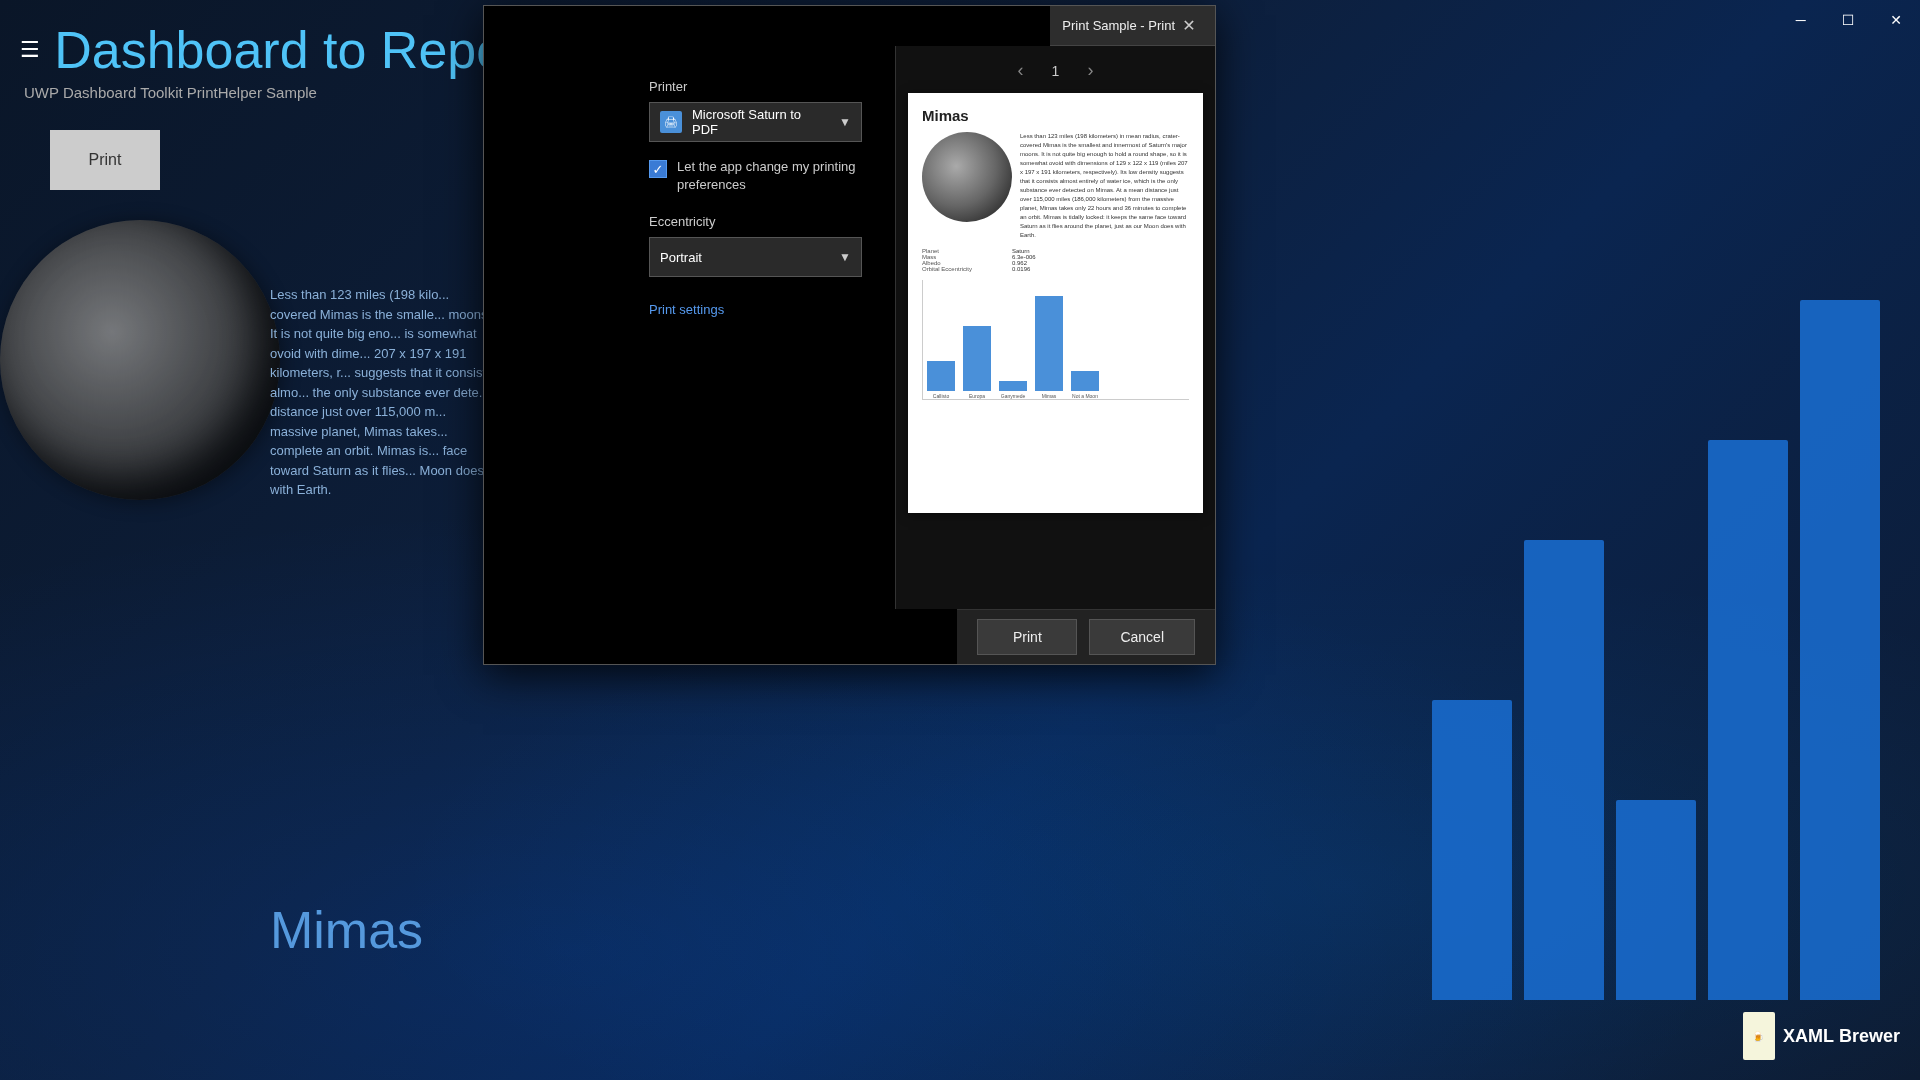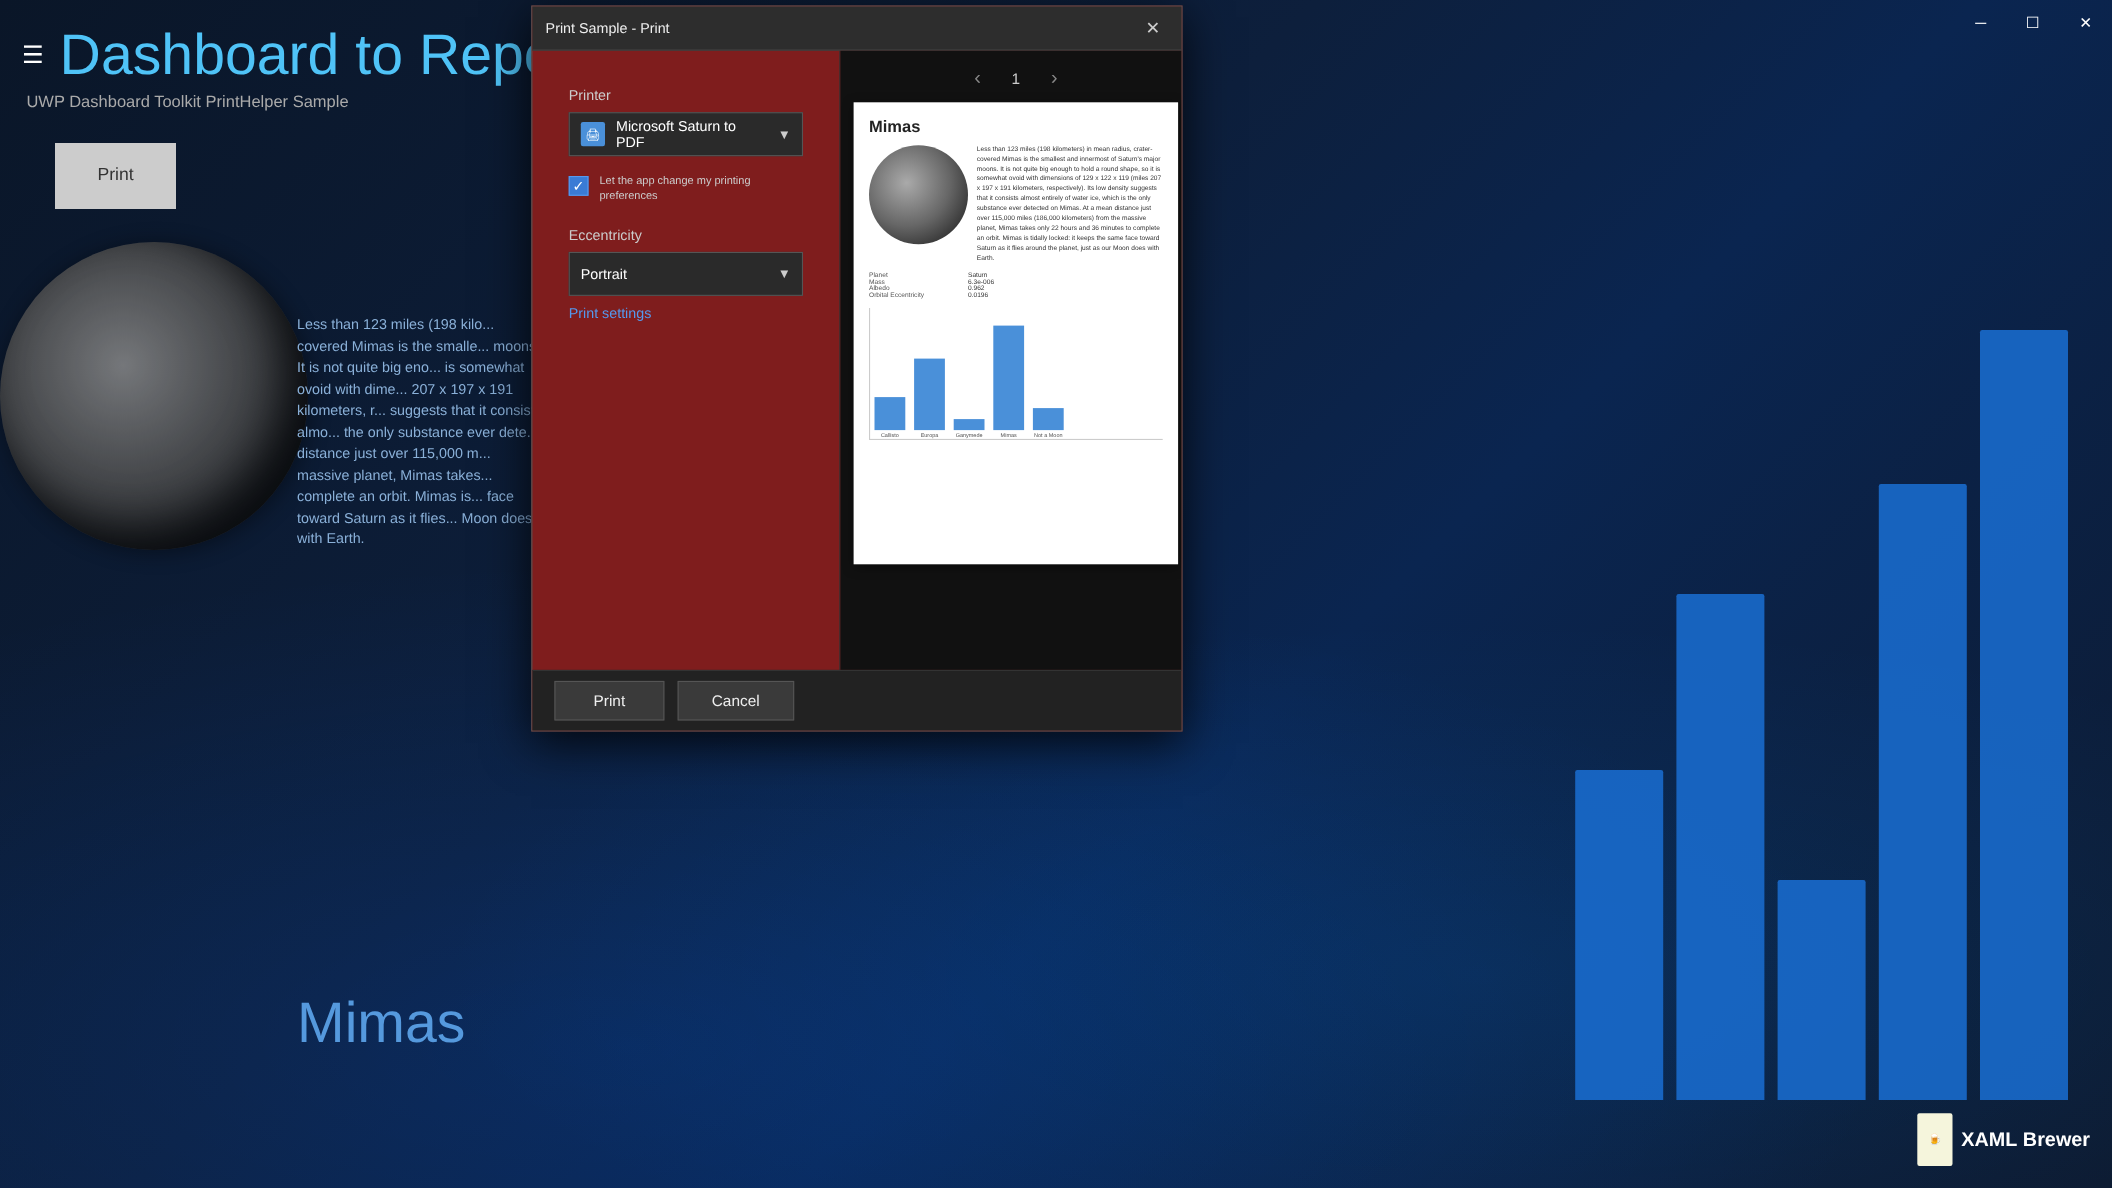--- a/index.html
+++ b/index.html
@@ -166,27 +166,28 @@
       font-size: 10px;
       color: #333;
     }
     .xaml-text span { font-weight: bold; }
 
     .dialog {
       pointer-events: all;
       position: absolute;
       left: 483px;
       top: 5px;
-      width: 592px;
+      width: 733px;
       height: 660px;
-      background: #7f1d1d;
+      background: #000000;
       border: 1px solid #555;
       display: flex;
       flex-direction: column;
       box-shadow: 0 10px 40px rgba(0,0,0,0.8);
+      align-items: flex-end;
     }
 
     .dialog-titlebar {
       background: #2d2d2d;
       height: 40px;
       display: flex;
       align-items: center;
       justify-content: space-between;
       padding: 0 12px;
       border-bottom: 1px solid #444;
@@ -280,40 +281,40 @@
       margin-top: 2px;
       cursor: pointer;
     }
     .checkbox-check {
       color: white;
       font-size: 13px;
       line-height: 1;
     }
     .checkbox-label {
       color: #ccc;
-      font-size: 10px;
+      font-size: 13px;
       line-height: 1.4;
     }
 
     .orientation-label {
       color: #ccc;
       font-size: 13px;
       margin-bottom: 8px;
     }
 
     .orientation-dropdown {
       background: #2a2a2a;
       border: 1px solid #555;
       color: #fff;
       height: 40px;
       display: flex;
       align-items: center;
       padding: 0 10px;
       cursor: pointer;
-      margin-bottom: 8px;
+      margin-bottom: 25px;
       gap: 4px;
     }
     .orientation-dropdown-text {
       flex: 1;
       font-size: 13px;
     }
     .orientation-dropdown-arrow {
       color: #ccc;
       font-size: 12px;
     }

